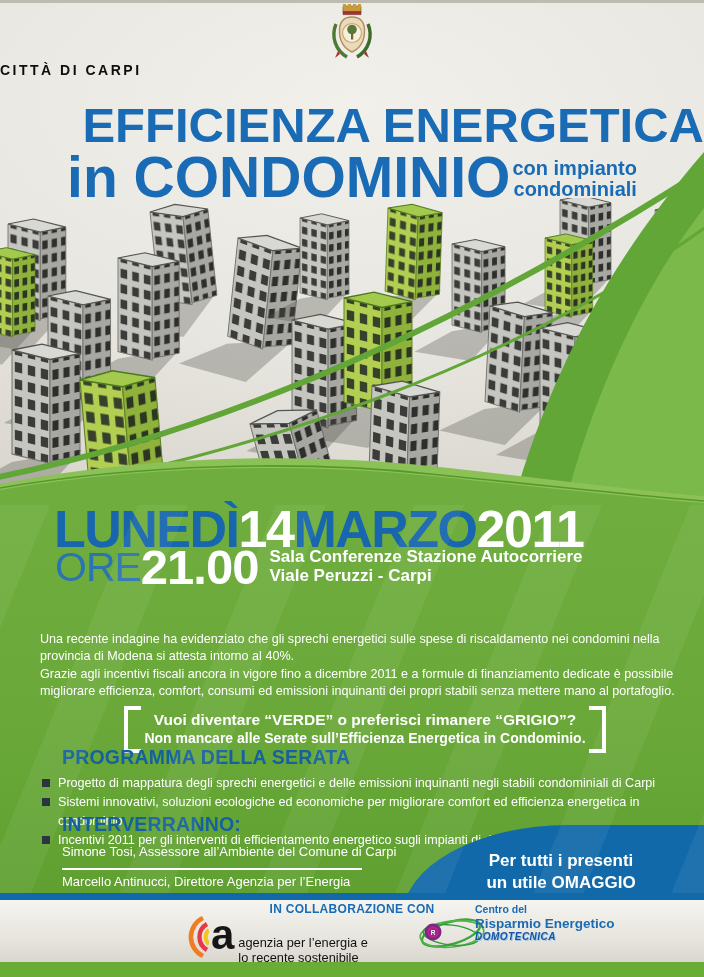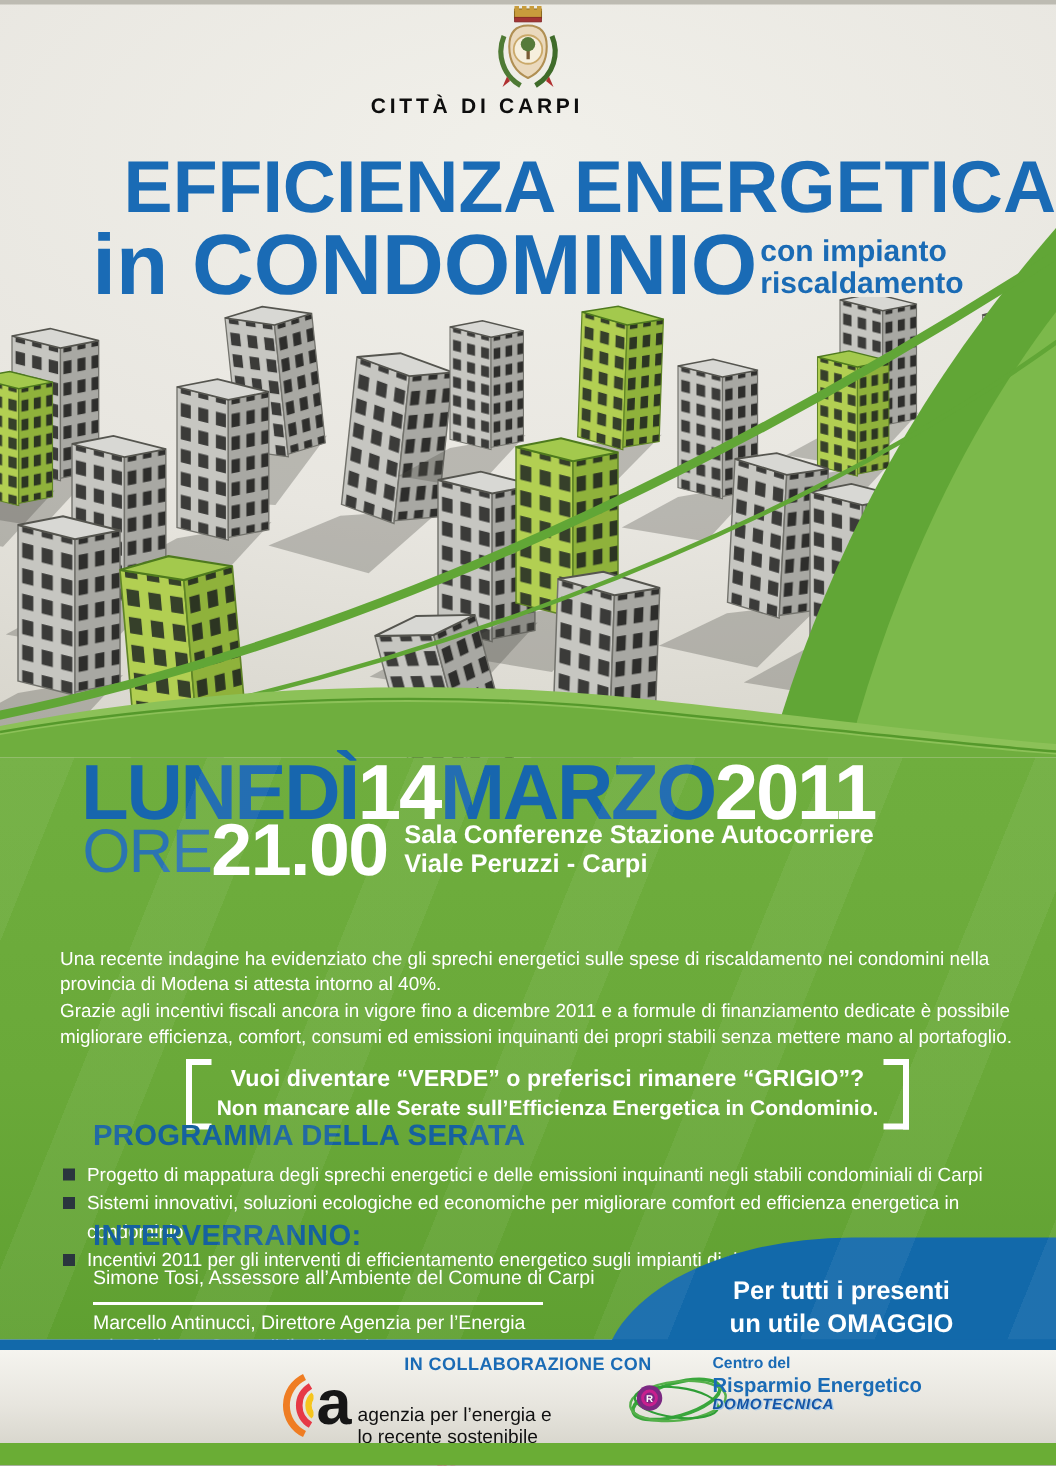--- a/index.html
+++ b/index.html
@@ -3,32 +3,32 @@
 <meta charset="utf-8">
 <style>
   html,body{margin:0;padding:0;background:#888;}
   .poster{position:relative;width:704px;height:977px;overflow:hidden;
     font-family:"Liberation Sans",sans-serif;background:#e7e5df;margin:0 auto;}
   
   .top-bg{position:absolute;top:0;left:0;width:704px;height:520px;
     background:radial-gradient(130% 90% at 50% 20%, #f1f0ea 0%, #e8e6e0 52%, #d3d1c7 100%);}
   .top-edge{position:absolute;top:0;left:0;width:704px;height:3px;background:#bdbbb2;}
   .crest{position:absolute;top:4px;left:0;width:704px;text-align:center;}
-  .city-name{position:absolute;top:62px;left:0;width:636px;text-align:center;
+  .city-name{position:absolute;top:62px;left:0;width:636px;
     font-size:14px;font-weight:700;letter-spacing:2.5px;color:#0e0e0e;}
   .invite{position:absolute;top:84px;left:0;width:704px;text-align:center;
     font-size:15.5px;color:#1a6bb5;}
   .invite b{font-weight:700;}
   .title1{position:absolute;top:101px;left:0;width:704px;text-align:right;
     font-size:49px;font-weight:700;letter-spacing:0px;color:#1a6bb5;line-height:1;}
   .title2{position:absolute;top:149px;left:0;width:704px;display:flex;
     justify-content:center;align-items:flex-end;color:#1a6bb5;line-height:1;}
   .title2 .big{font-size:57px;font-weight:700;}
   .title2 .side{font-size:20px;font-weight:700;line-height:1.08;margin-left:2px;
-    padding-bottom:5px;text-align:left;}
+    padding-bottom:5px;text-align:right;}
   
   .city-svg{position:absolute;top:198px;left:0;}
   .swoosh-svg{position:absolute;top:140px;left:0;}
   .wave-svg{position:absolute;top:450px;left:0;}
   
   .green{position:absolute;top:505px;left:0;width:704px;height:388px;
     background:linear-gradient(180deg,#6fae3e 0%,#6aa939 55%,#5fa031 100%);}
   .green::after{content:"";position:absolute;inset:0;pointer-events:none;
     background:repeating-linear-gradient(112deg,rgba(255,255,255,.055) 0 46px,rgba(255,255,255,0) 46px 128px);}
   .dateline{position:absolute;left:54px;top:-2px;white-space:nowrap;
@@ -108,21 +108,21 @@
 
   <div class="city-name">CITTÀ DI CARPI</div>
 
 
   <div class="title1">EFFICIENZA ENERGETICA</div>
 
   <div class="title2">
     <span class="big">in CONDOMINIO</span>
     <span class="side">
       <span>con impianto</span><br>
-      <span>riscaldamento</span>
+      <span>condominiali</span>
     </span>
   </div>
 
   <svg class="city-svg" width="704" height="322" viewBox="0 198 704 322">
     <defs>
       <pattern id="pga" width="13" height="17" patternUnits="userSpaceOnUse" patternTransform="translate(0,7)">
         <rect width="13" height="17" fill="#c6c6c1"></rect>
           <rect x="2.8" y="4" width="7.4" height="10" fill="#3b3b39"></rect>
       </pattern>
       <pattern id="pgb" width="11" height="17" patternUnits="userSpaceOnUse" patternTransform="translate(0,7)">

